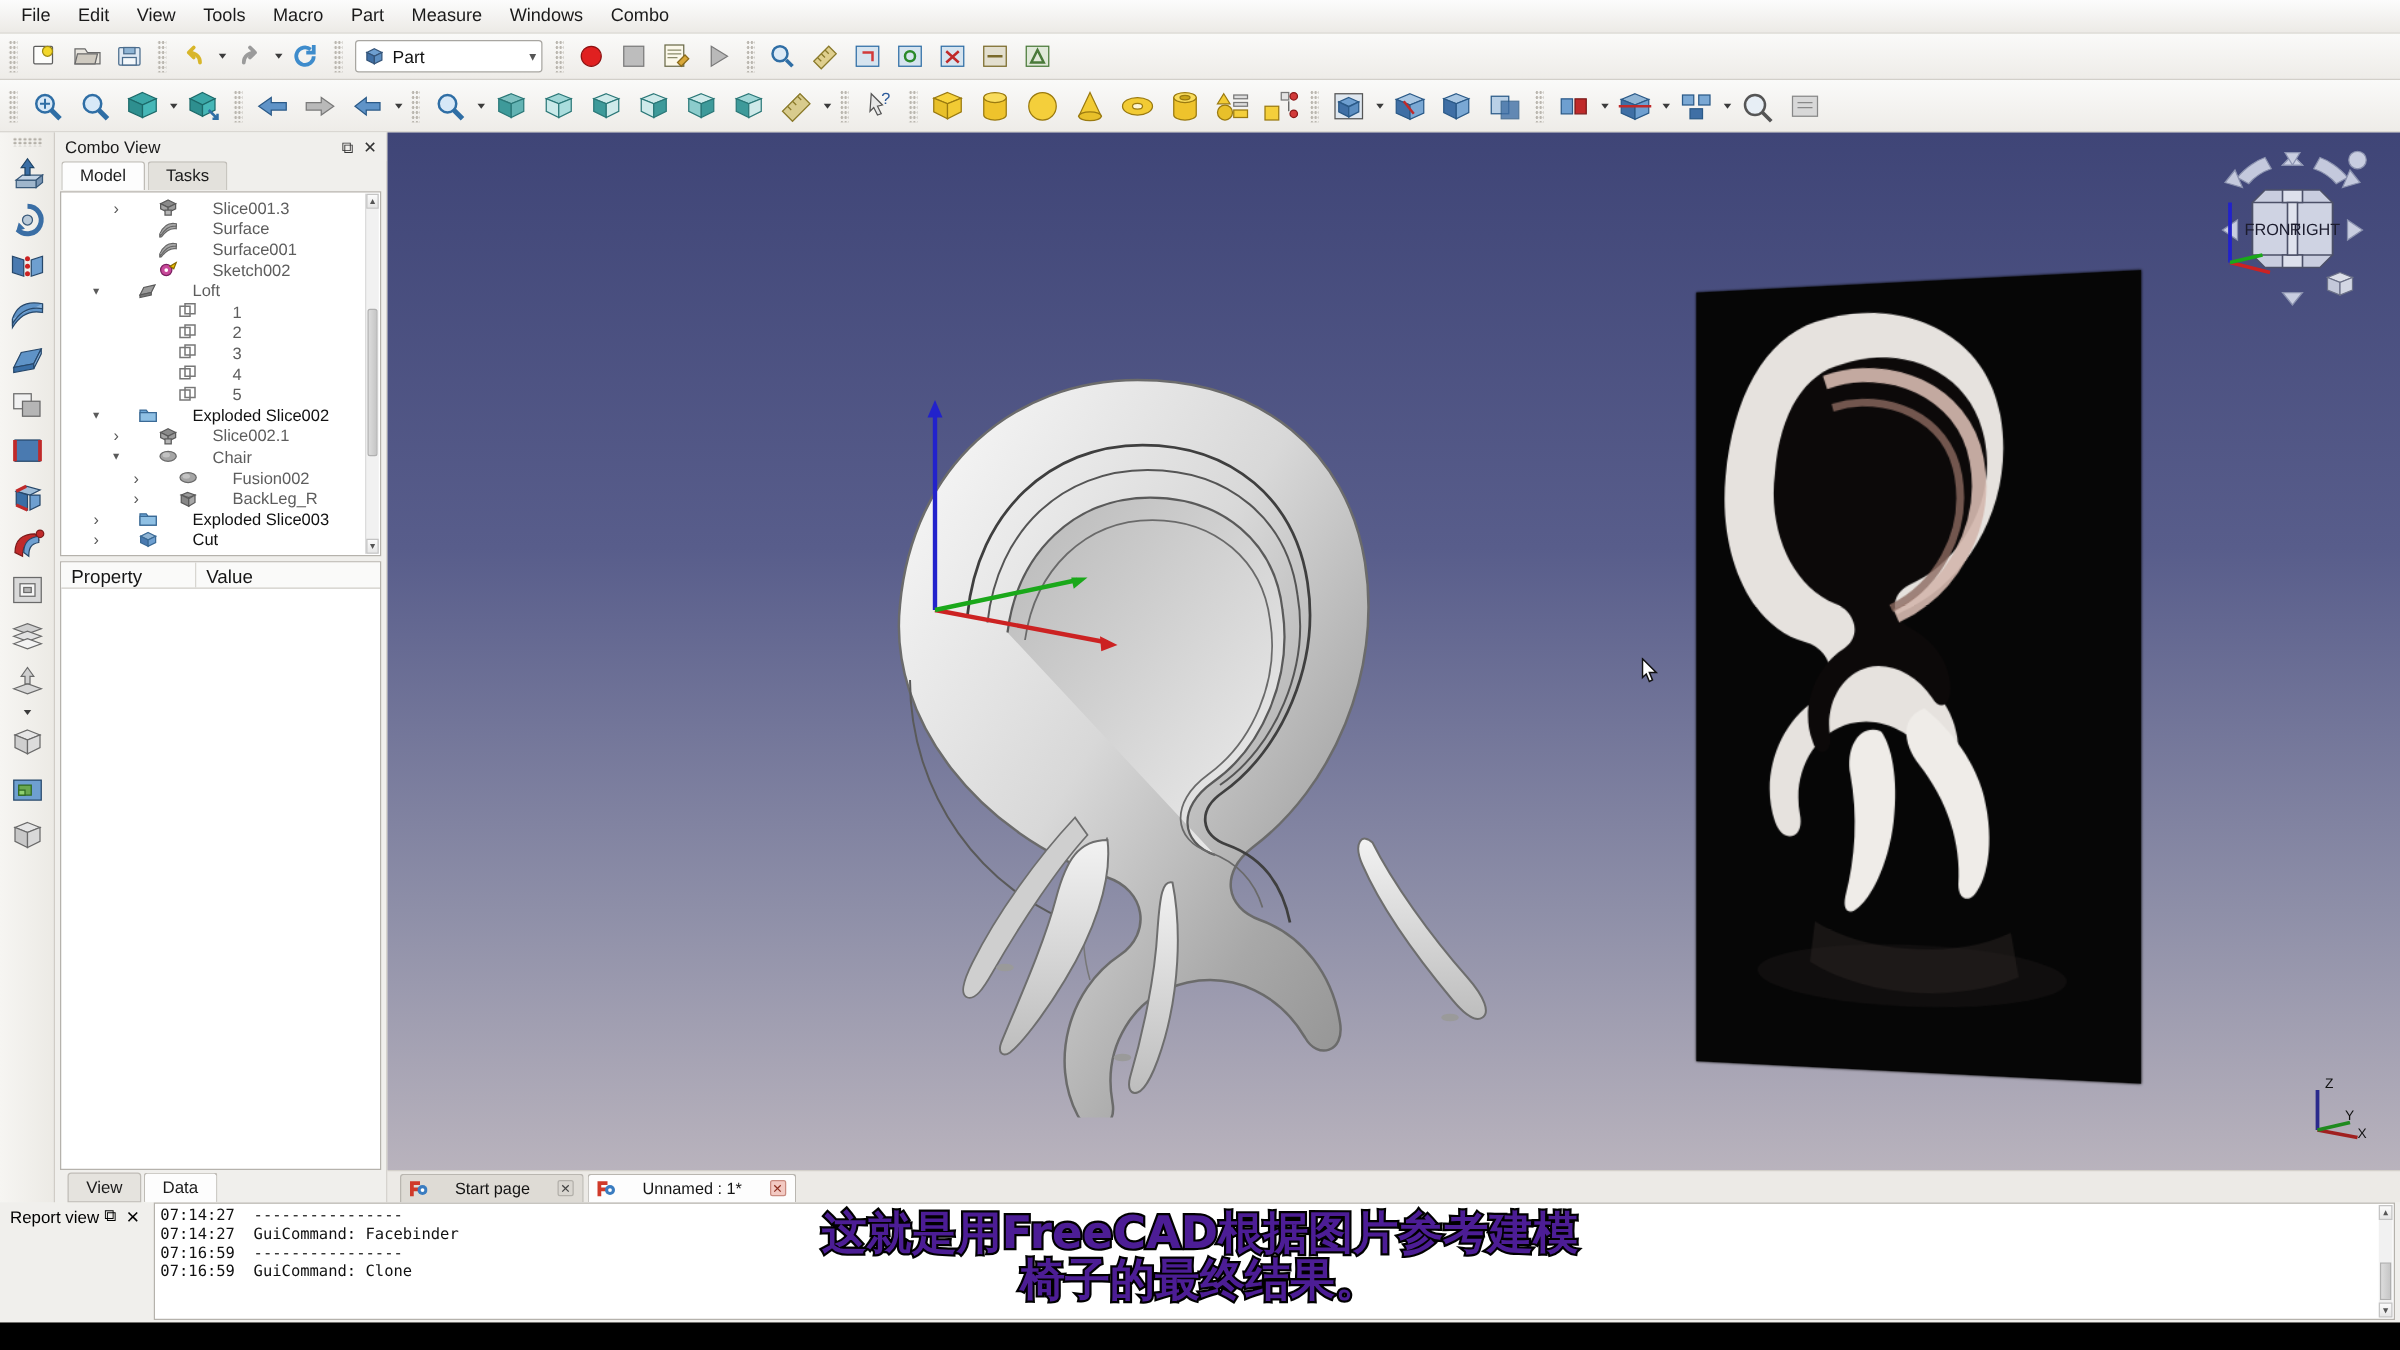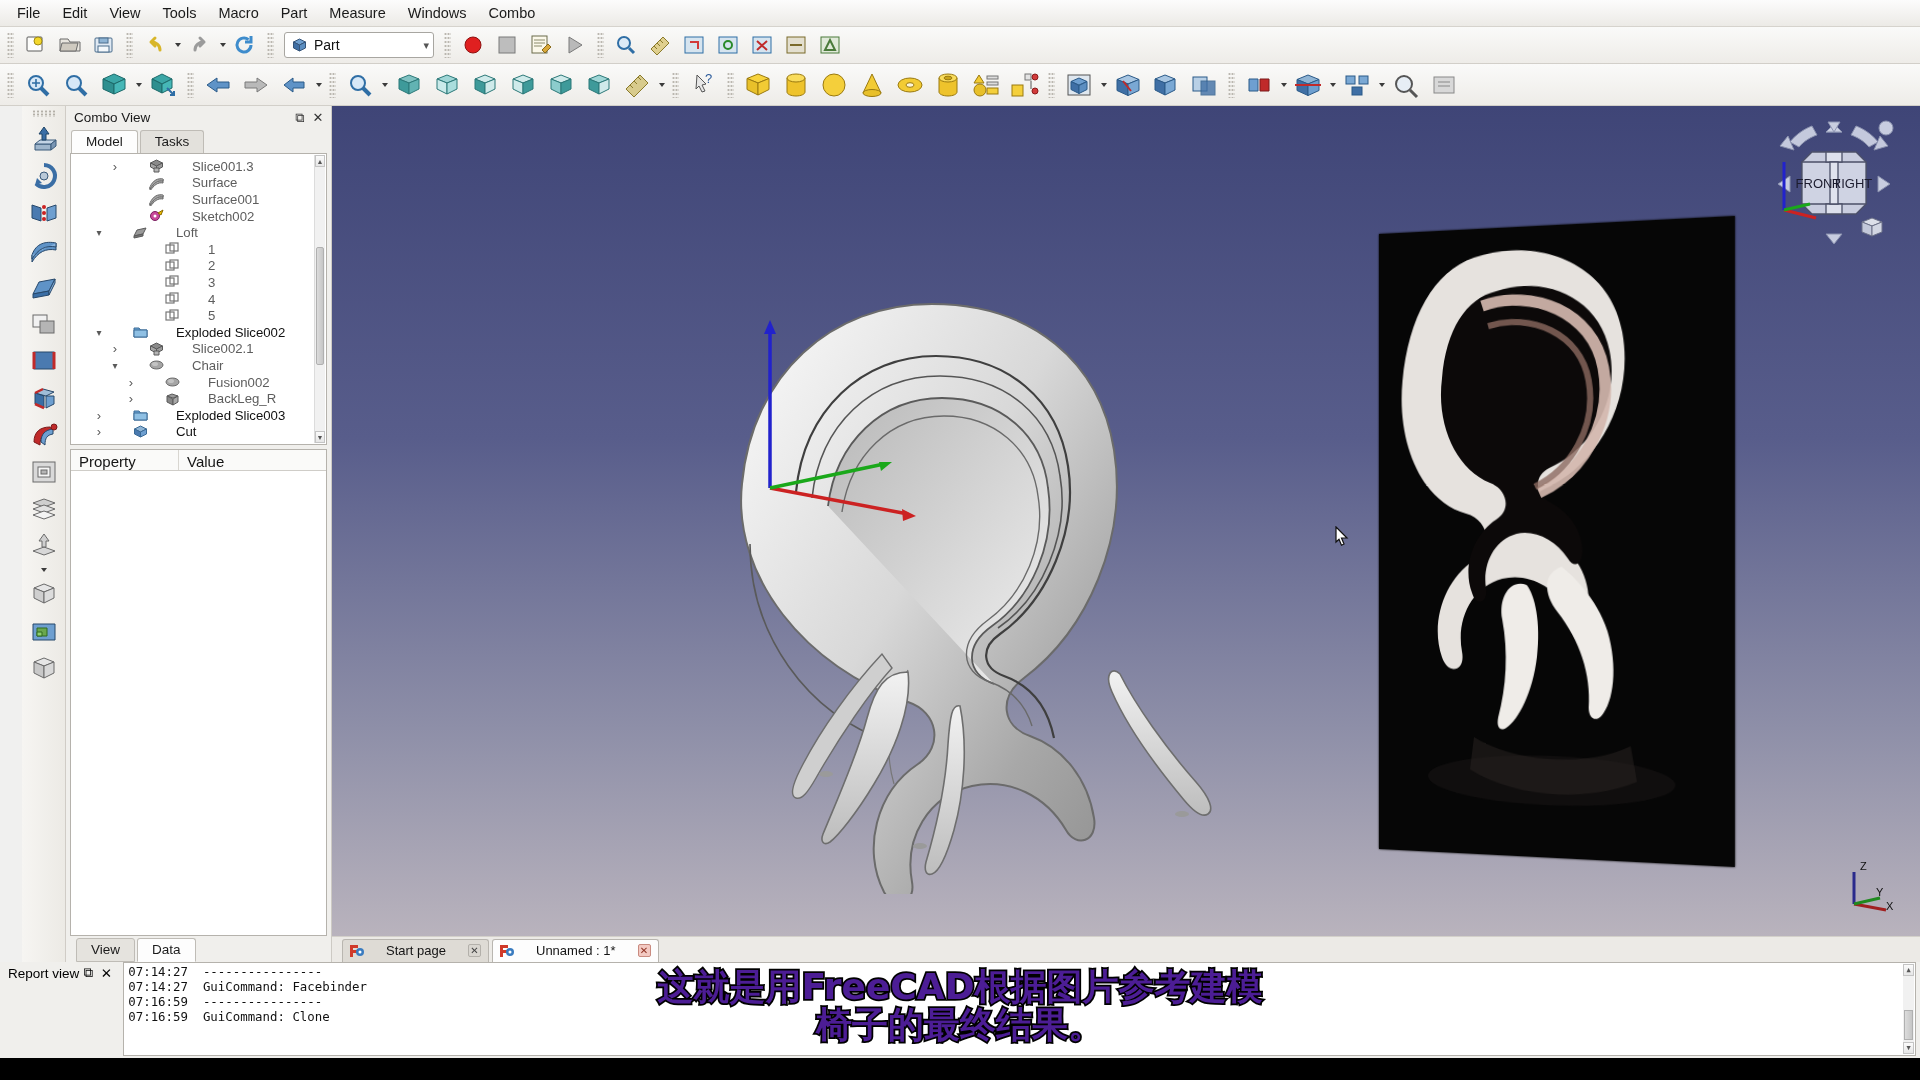--- a/index.html
+++ b/index.html
@@ -45,21 +45,21 @@
   }
   .wbsel {
     height: 26px; min-width: 150px; background: #fff; border: 1px solid #a8a6a1;
     border-radius: 3px; display: flex; align-items: center; gap: 6px;
     padding: 0 4px 0 6px; font-size: 14px; color: #111; margin: 0 4px;
   }
   .wbsel .lbl { flex: 1; }
   .wbsel .dn { color: #555; font-size: 11px; }
 
   
-  .main { display: flex; flex: 1 1 auto; min-height: 0; padding-left: 22px; }
+  .main { display: flex; flex: 1 1 auto; min-height: 0; }
 
   
   .vtool {
     width: 44px; background: linear-gradient(90deg,#f6f5f2,#eceae5);
     border-right: 1px solid #d0ccc6; display: flex; flex-direction: column;
     align-items: center; padding-top: 4px; gap: 1px; flex: 0 0 44px;
   }
   .vgrip {
     width: 24px; height: 7px; margin-bottom: 3px;
     background-image: radial-gradient(circle,#b4b0a8 1px, transparent 1.2px);
@@ -72,21 +72,21 @@
     width: 266px; flex: 0 0 266px; background: #f0efec;
     display: flex; flex-direction: column; border-right: 1px solid #cdcac4;
   }
   .panelhdr {
     height: 23px; display: flex; align-items: center; padding: 0 4px 0 8px;
     font-size: 13.5px; color: #1a1a1a; background: #f0efec;
   }
   .panelhdr .t { flex: 1; }
   .panelhdr .ic { width: 18px; height: 18px; display:flex; align-items:center; justify-content:center; color:#333; font-size:13px; }
 
-  .tabrow { display: flex; padding-left: 5px; height: 24px; align-items: center; }
+  .tabrow { display: flex; padding-left: 5px; height: 24px; align-items: flex-start; }
   .tabrow .tab {
     padding: 3px 14px 4px; font-size: 13.5px; color: #1b1b1b;
     border: 1px solid #bfbcb6; border-bottom: none;
     border-radius: 3px 3px 0 0; background: #e3e1dc; margin-right: 2px;
   }
   .tabrow .tab.active { background: #fdfdfd; }
 
   .treebox {
     flex: 0 0 auto; height: 292px; background: #fff;
     border: 1px solid #b5b2ac; margin: 0 4px; position: relative; overflow: hidden;

